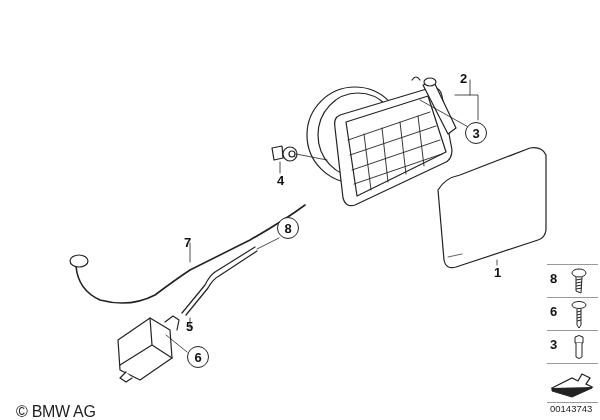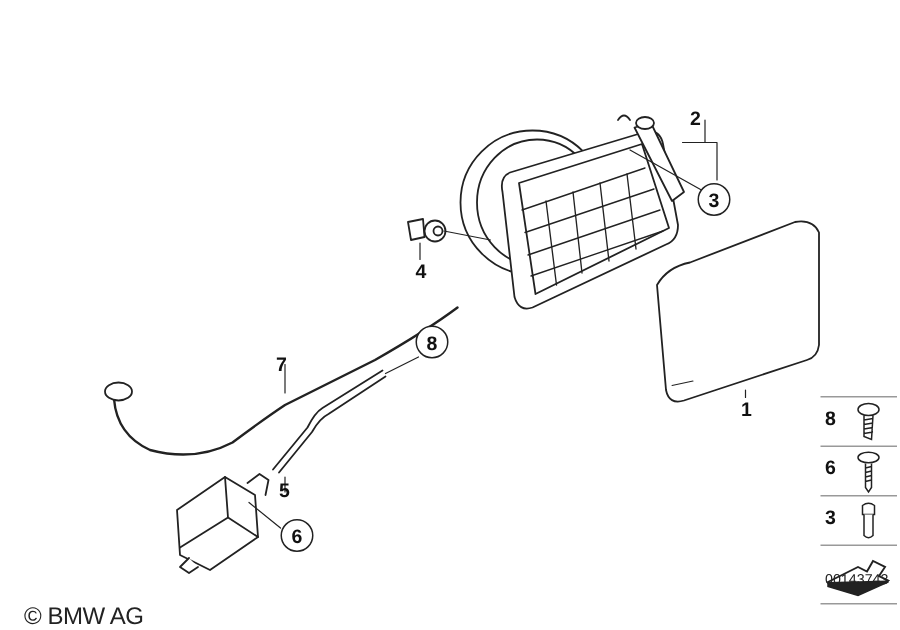--- a/index.html
+++ b/index.html
@@ -1,21 +1,21 @@
 <!DOCTYPE html>
 <html><head>
 <meta charset="utf-8">
 <style>
   html, body { margin:0; padding:0; background:#ffffff; }
   body { width:600px; height:420px; position:relative; overflow:hidden; font-family:"Liberation Sans", sans-serif; }
   svg.diagram { position:absolute; left:0; top:0; }
   .lbl { position:absolute; font-weight:bold; font-size:13px; color:#111; line-height:1; }
   .circ { position:absolute; width:22px; height:22px; border:1.5px solid #222; border-radius:50%; background:#fff; display:flex; align-items:center; justify-content:center; font-weight:bold; font-size:13px; color:#111; box-sizing:border-box; }
   .copyright { position:absolute; left:16px; top:403px; font-size:16px; color:#222; letter-spacing:-0.3px; }
-  .docid { position:absolute; left:550px; top:381px; font-size:9.5px; color:#222; }
+  .docid { position:absolute; left:550px; top:403px; font-size:9.5px; color:#222; }
   .legend { position:absolute; left:547px; top:264px; width:51px; }
   .leg-cell { height:32px; border-top:1px solid #999; position:relative; }
   .leg-cell:first-child { border-top:1px solid #999; }
   .leg-num { position:absolute; left:3px; top:6px; font-weight:bold; font-size:13px; color:#111; }
   .leg-icon { position:absolute; left:22px; top:2px; }
 </style>
 </head>
 <body>
 
 <svg class="diagram" width="600" height="420" viewBox="0 0 600 420">

